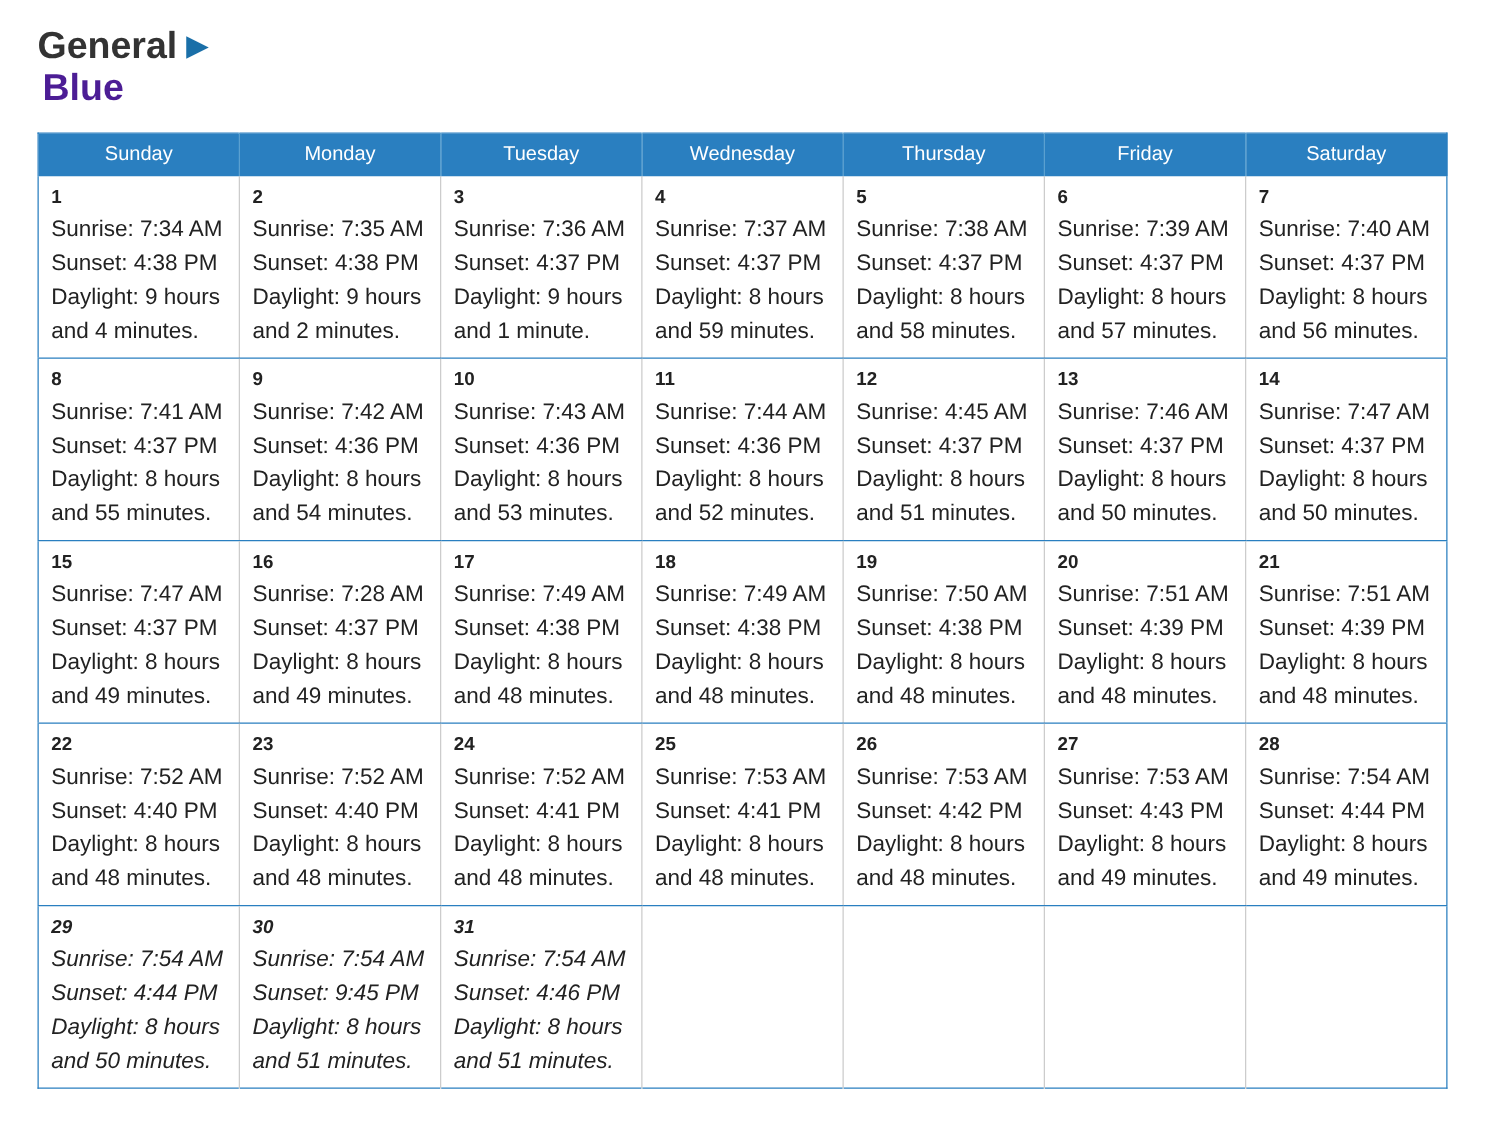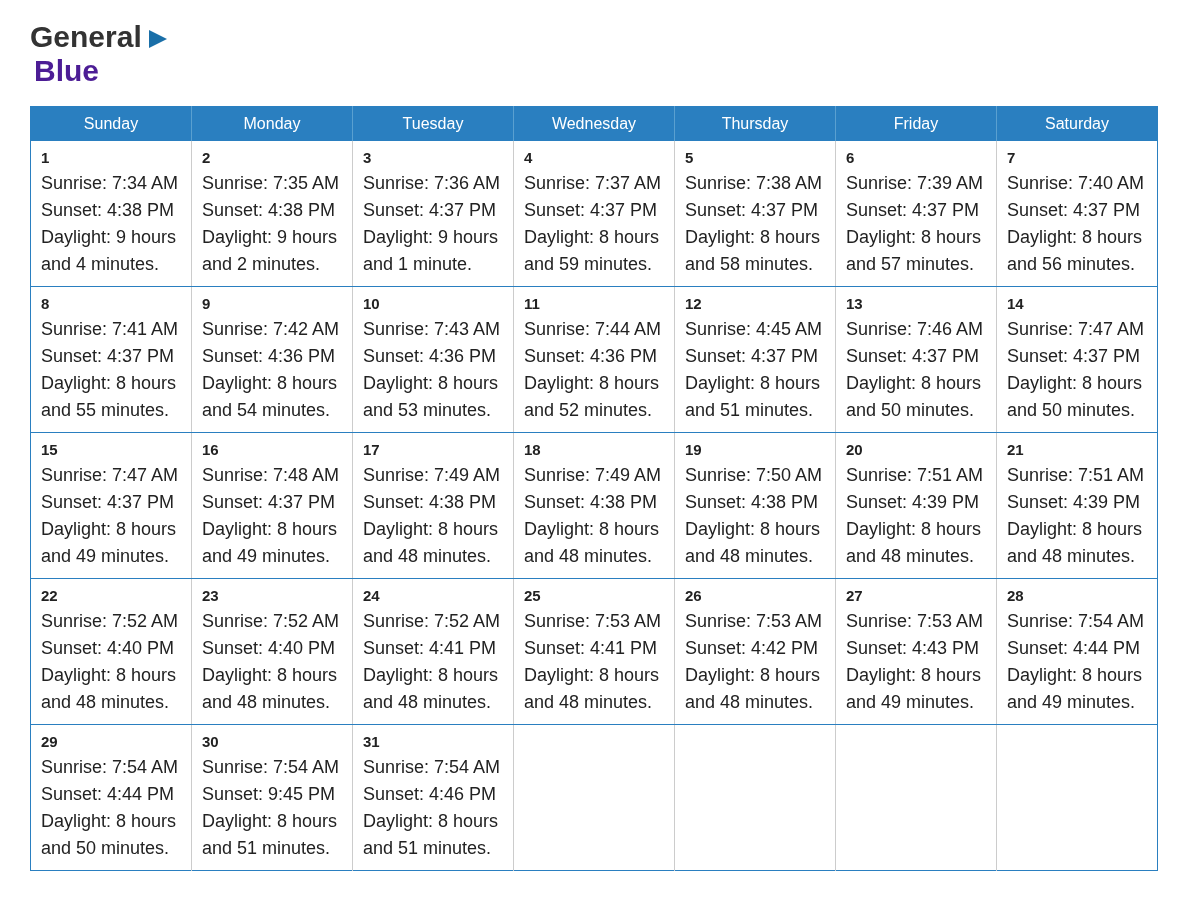--- a/index.html
+++ b/index.html
@@ -56,20 +56,21 @@
       border-right: 1px solid #ccc;
       border-bottom: 1px solid #2a7fc0;
       width: calc(100% / 7);
       min-height: 100px;
     }
     .calendar td:last-child {
       border-right: none;
     }
     .calendar tr:last-child td {
       border-bottom: none;
+      font-style: italic;
     }
     .day-num {
       font-size: 15px;
       font-weight: bold;
       margin-bottom: 4px;
       display: block;
     }
     .day-info {
       font-size: 18px;
       line-height: 1.5;
@@ -180,21 +181,21 @@
           <div class="day-info"><span>Sunrise: 7:47 AM</span><br><span>Sunset: 4:37 PM</span><br><span>Daylight: 8 hours</span><br><span>and 50 minutes.</span></div>
         </td>
       </tr>
       <tr>
         <td>
           <span class="day-num">15</span>
           <div class="day-info"><span>Sunrise: 7:47 AM</span><br><span>Sunset: 4:37 PM</span><br><span>Daylight: 8 hours</span><br><span>and 49 minutes.</span></div>
         </td>
         <td>
           <span class="day-num">16</span>
-          <div class="day-info"><span>Sunrise: 7:48 AM</span><br><span>Sunset: 4:37 PM</span><br><span>Daylight: 8 hours</span><br><span>and 49 minutes.</span></div>
+          <div class="day-info"><span>Sunrise: 7:28 AM</span><br><span>Sunset: 4:37 PM</span><br><span>Daylight: 8 hours</span><br><span>and 49 minutes.</span></div>
         </td>
         <td>
           <span class="day-num">17</span>
           <div class="day-info"><span>Sunrise: 7:49 AM</span><br><span>Sunset: 4:38 PM</span><br><span>Daylight: 8 hours</span><br><span>and 48 minutes.</span></div>
         </td>
         <td>
           <span class="day-num">18</span>
           <div class="day-info"><span>Sunrise: 7:49 AM</span><br><span>Sunset: 4:38 PM</span><br><span>Daylight: 8 hours</span><br><span>and 48 minutes.</span></div>
         </td>
         <td>

